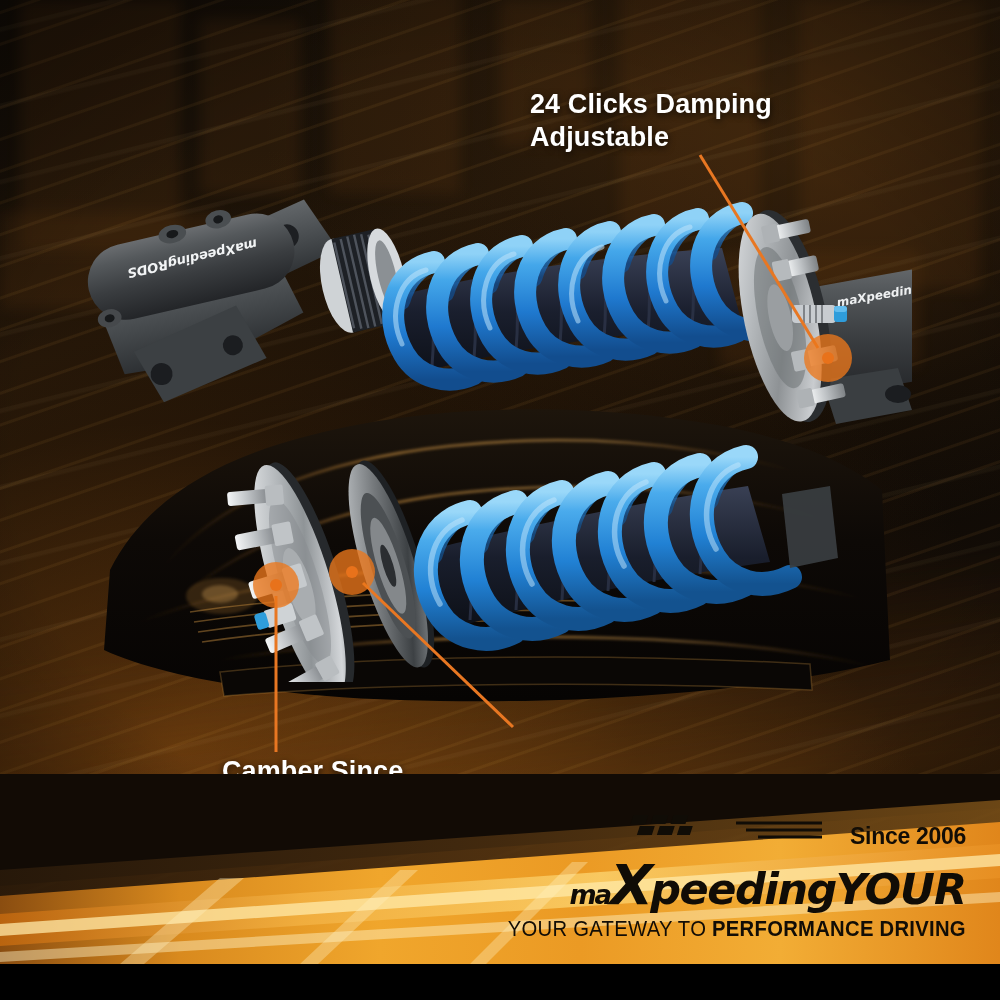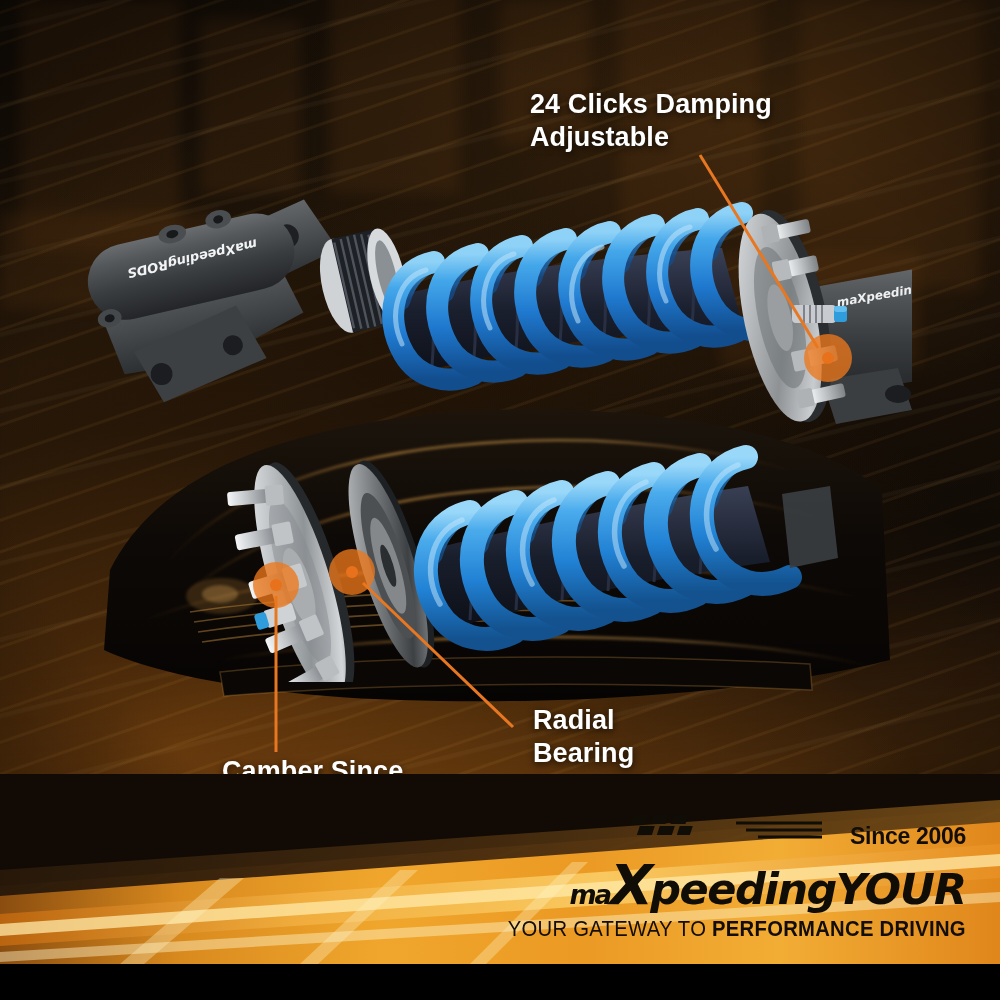--- a/index.html
+++ b/index.html
@@ -476,22 +476,20 @@
   </div>
   <div class="marker" style="left:352px; top:572px; width:46px; height:46px;">
     <span class="core"></span>
   </div>
   <div class="marker" style="left:276px; top:585px; width:46px; height:46px;">
     <span class="core"></span>
   </div>
 
   <div class="callout" style="left:530px; top:88px;">24 Clicks Damping
 Adjustable</div>
-  <div class="callout" style="left:533px; top:704px;">Radial
-Bearing</div>
   <div class="callout" style="left:222px; top:755px;">Camber Since
 Top Mount</div>
 
   <div id="brandband">
     <svg viewBox="0 0 1000 190" style="position:absolute;inset:0;width:100%;height:100%;">
       <defs>
         <linearGradient id="bandG" x1="0" y1="0" x2="1" y2="0">
           <stop offset="0%" stop-color="#8a4d10"></stop>
           <stop offset="18%" stop-color="#d98a1e"></stop>
           <stop offset="38%" stop-color="#f0a62c"></stop>

